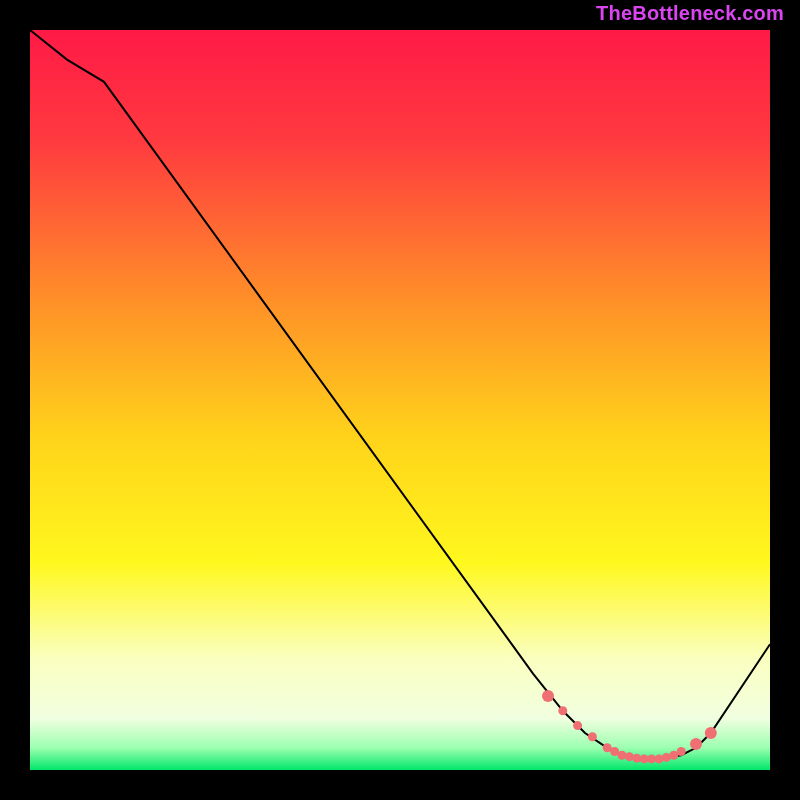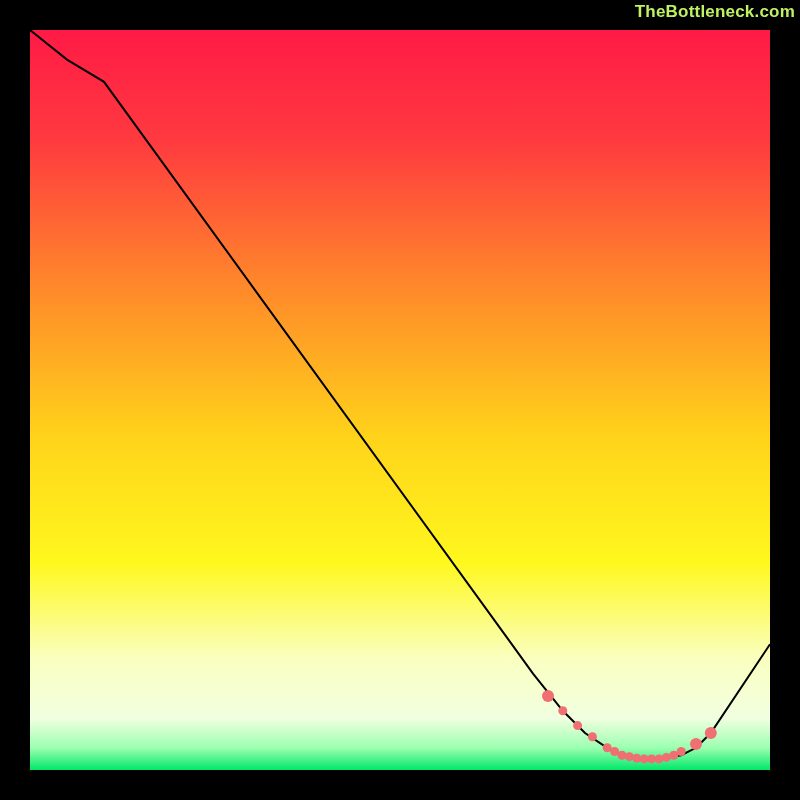--- a/index.html
+++ b/index.html
@@ -12,25 +12,25 @@
   }
   .chart-wrap {
     position: relative;
     width: 800px;
     height: 800px;
     background: #000;
   }
   .watermark {
     position: absolute;
     top: 2px;
-    right: 5px;
+    right: 16px;
     font-family: Arial, Helvetica, sans-serif;
-    font-size: 17px;
+    font-size: 20px;
     font-weight: 600;
-    color: #bef264;
+    color: #d946ef;
     letter-spacing: 0.2px;
     z-index: 10;
   }
   svg {
     display: block;
   }
 </style>
 </head>
 <body>
 

